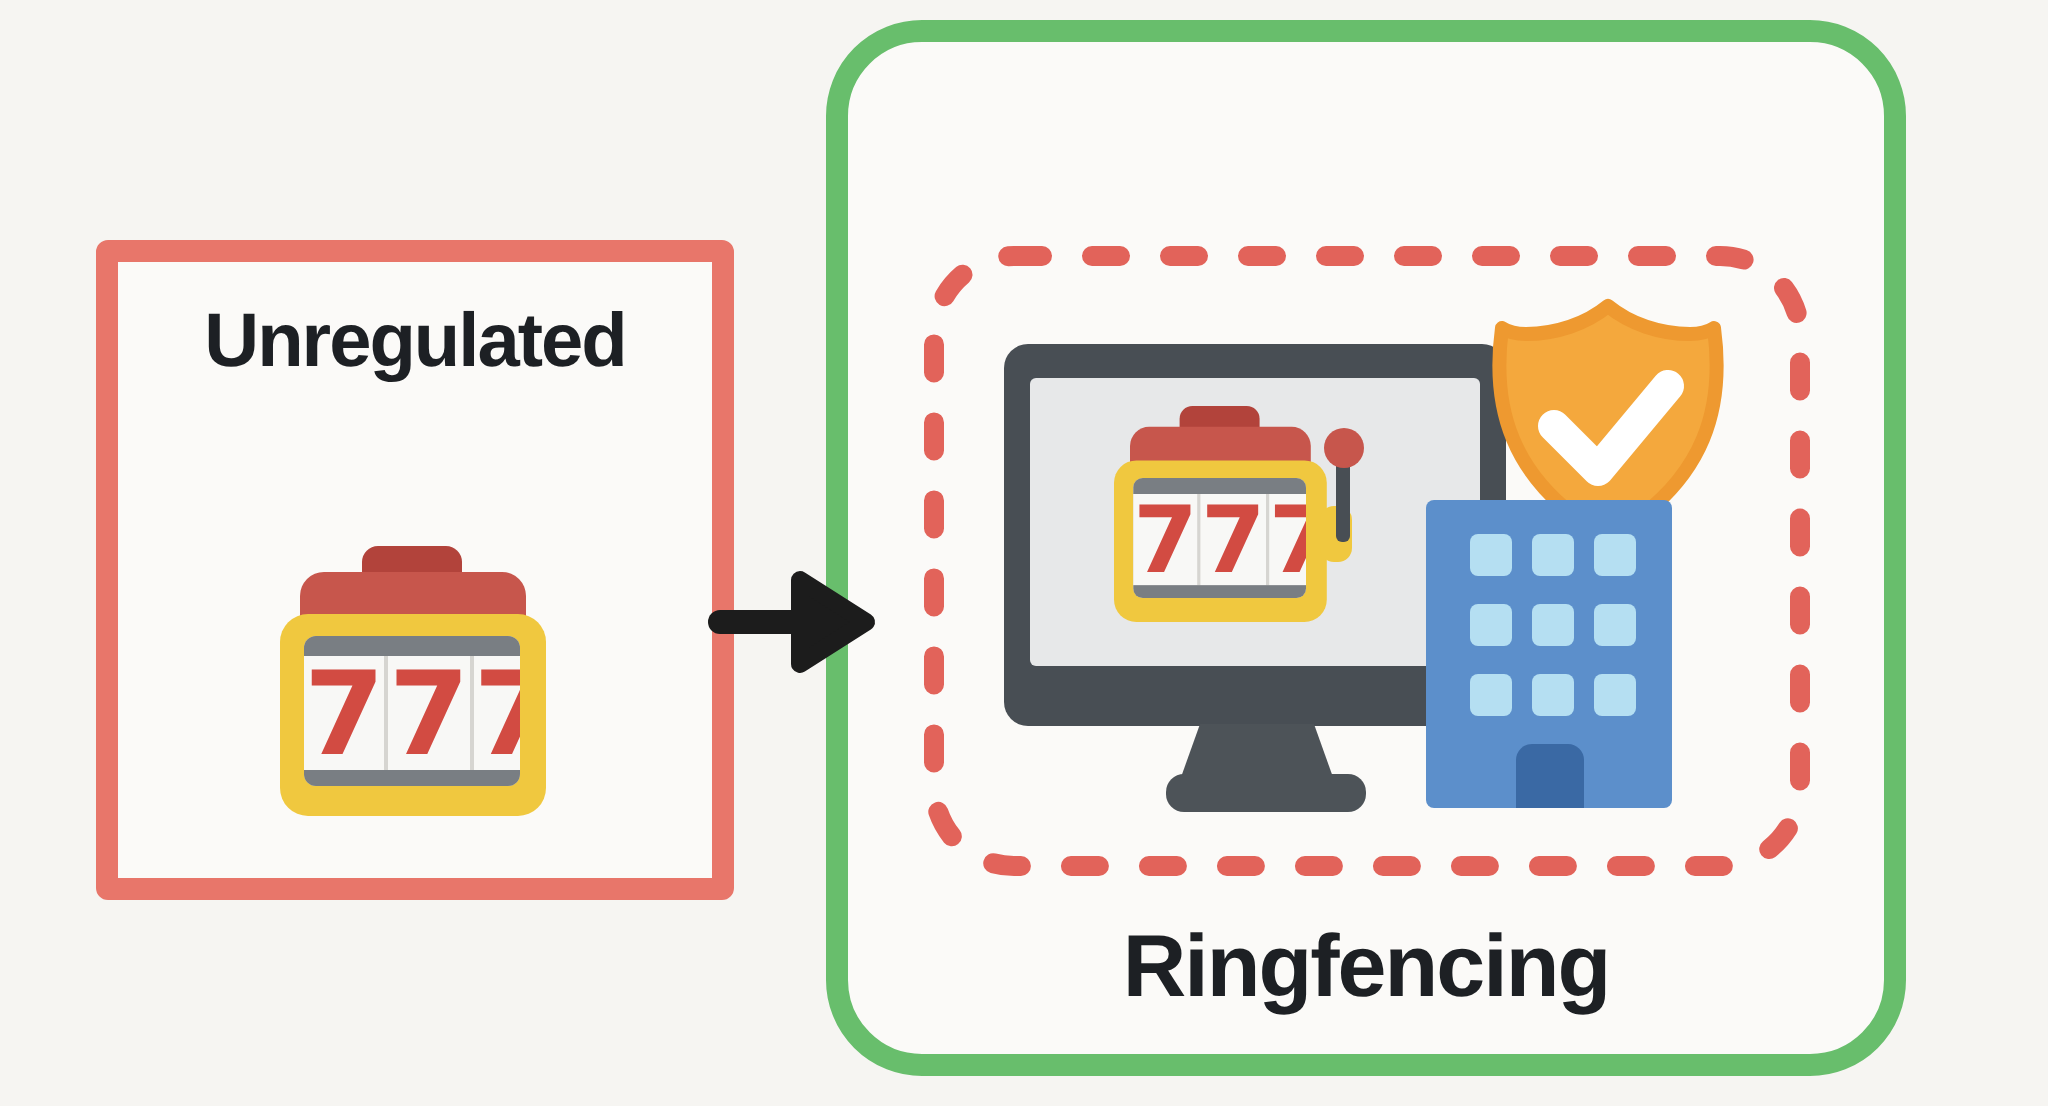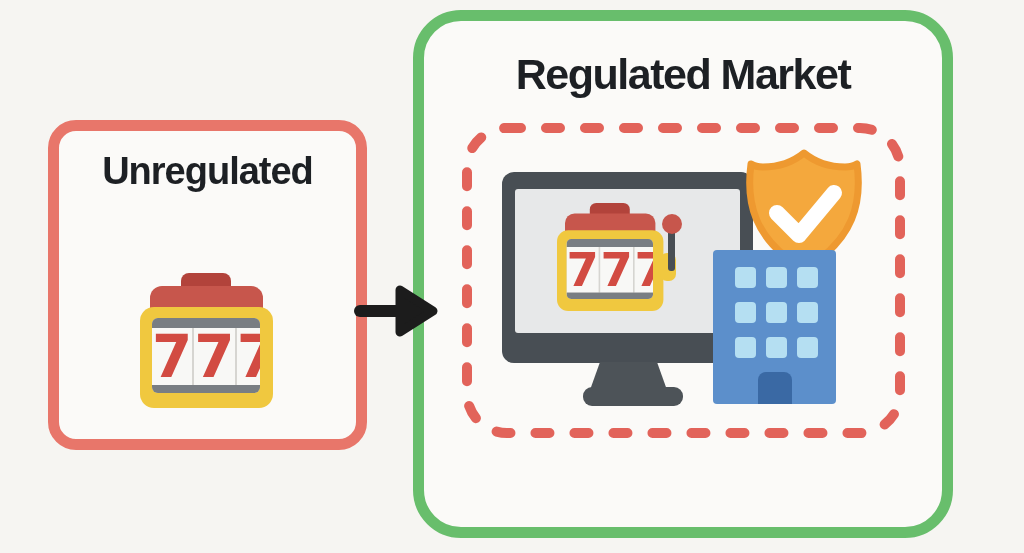--- a/index.html
+++ b/index.html
@@ -9,21 +9,21 @@
     --reel-white:#F8F8F6; --reel-sep:#D6D5D1; --seven-red:#D24B42;
     --monitor-dark:#484E54; --monitor-stand:#4D5358; --monitor-screen:#E7E8E9;
     --shield-fill:#F4A83D; --shield-stroke:#EE9930; --check:#FFFFFF;
     --building:#5C8FCB; --window:#B5DFF2; --door:#3A69A4;
   }
   *{margin:0;padding:0;box-sizing:border-box;}
   body{background:var(--page-bg);font-family:"Liberation Sans",sans-serif;}
   .stage{position:relative;width:1024px;height:553px;background:var(--page-bg);overflow:hidden;}
 
   .box{position:absolute;background:var(--panel-bg);}
-  .left-box{left:48px;top:120px;width:319px;height:330px;border:11px solid var(--coral);border-radius:28px;}
+  .left-box{left:48px;top:120px;width:319px;height:330px;border:11px solid var(--coral);border-radius:6px;}
   .right-box{left:413px;top:10px;width:540px;height:528px;border:11px solid var(--green);border-radius:48px;}
 
   .title{position:absolute;left:0;right:0;text-align:center;color:var(--ink);font-weight:bold;}
   .left-title{top:18px;font-size:38px;line-height:45px;letter-spacing:-1px;}
   .left-title span{display:block;}
   .right-title{top:28px;font-size:43px;line-height:50px;letter-spacing:-1.5px;}
   .caption{position:absolute;left:0;right:0;top:438px;text-align:center;color:var(--ink);
            font-weight:bold;font-size:44px;letter-spacing:-1px;}
 
   
@@ -98,21 +98,20 @@
       </div>
     </div>
   </div>
 
   <svg class="arrow-svg" viewBox="0 0 92 58">
     <line x1="8" y1="29" x2="56" y2="29" style="stroke:var(--arrow);" stroke-width="12" stroke-linecap="round"></line>
     <polygon points="48,8 81,29 48,50" style="fill:var(--arrow);stroke:var(--arrow);" stroke-width="9" stroke-linejoin="round"></polygon>
   </svg>
 
   <div class="box right-box">
-    <div class="title right-title">Regulated Market</div>
 
     <div class="ringfence">
       <svg class="dash-svg" viewBox="0 0 443 315">
         <rect x="5" y="5" width="433" height="305" rx="40" fill="none" style="stroke:var(--coral-dash);" stroke-width="10" stroke-linecap="round" stroke-dasharray="14 25"></rect>
       </svg>
 
       <div class="monitor">
         <div class="monitor-screen"></div>
       </div>
       <div class="monitor-neck"></div>
@@ -157,15 +156,16 @@
           <div class="window"></div>
           <div class="window"></div>
           <div class="window"></div>
           <div class="window"></div>
           <div class="window"></div>
         </div>
         <div class="door"></div>
       </div>
     </div>
 
+    <div class="caption">Ringfencing</div>
   </div>
 
 </div>
 
 </body></html>

